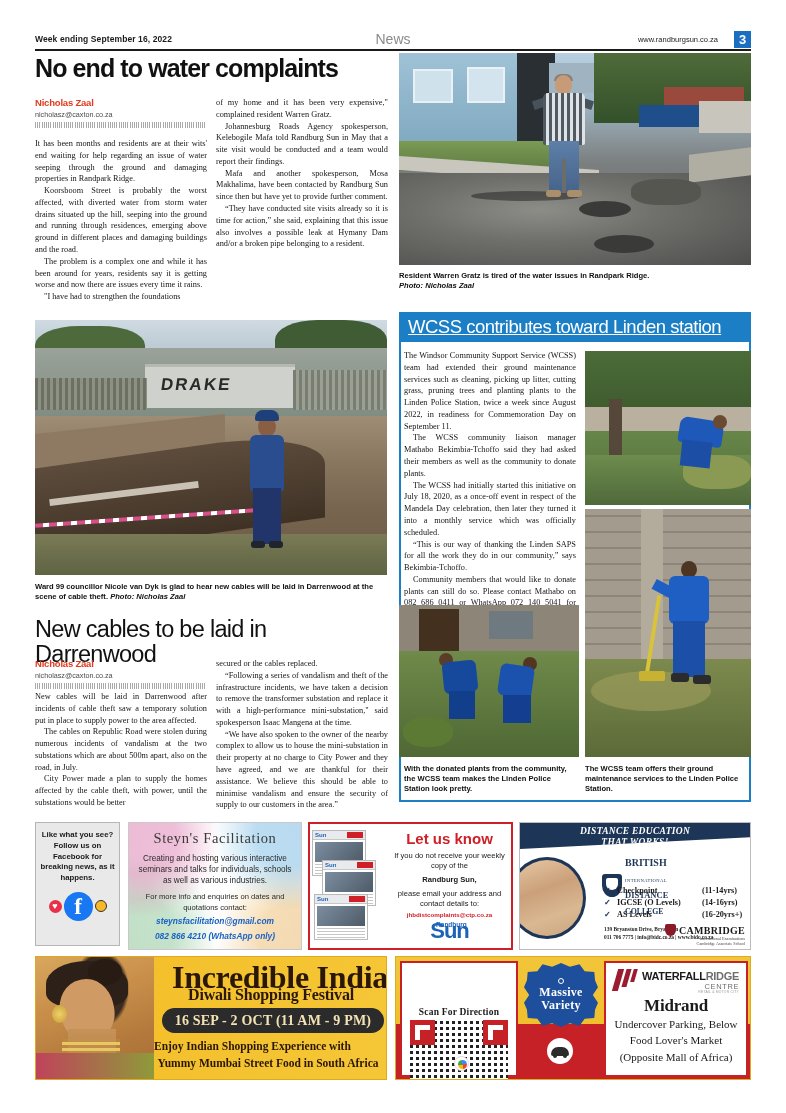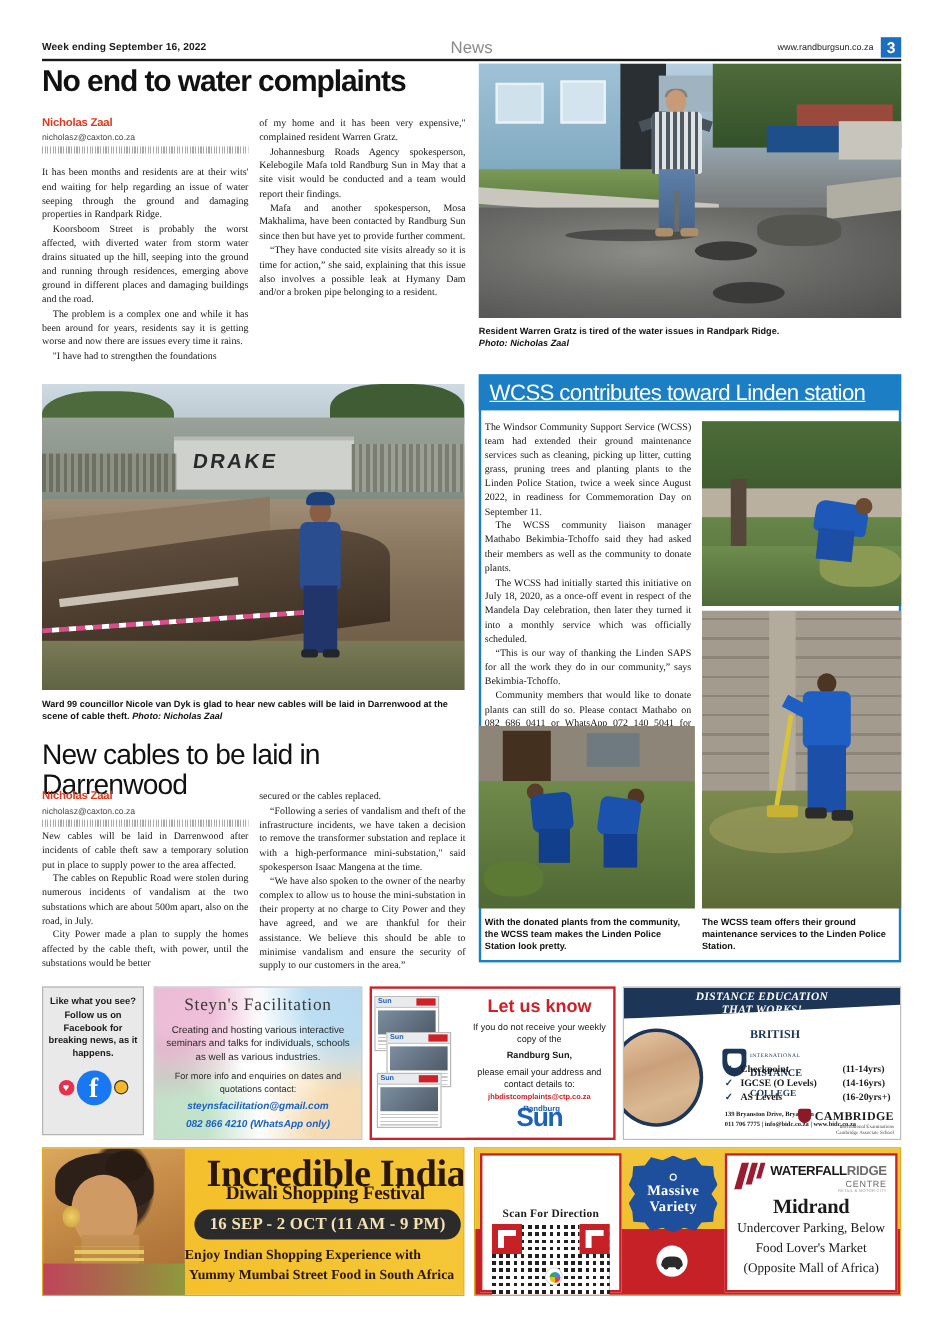--- a/index.html
+++ b/index.html
@@ -19,21 +19,21 @@
   }
   .masthead-date {
     font-family: "Liberation Sans", sans-serif;
     font-size: 8.5px; font-weight: bold; color: #1a1a1a; letter-spacing: 0.1px;
   }
   .masthead-section {
     font-family: "Liberation Sans", sans-serif;
     font-size: 14px; color: #8a8a8a; font-weight: 300;
     position: absolute; left: 50%; transform: translateX(-50%);
   }
-  .masthead-right { display: flex; align-items: center; gap: 6px; }
+  .masthead-right { display: flex; align-items: center; gap: 16px; }
   .masthead-url {
     font-family: "Liberation Sans", sans-serif;
     font-size: 7.5px; color: #222;
   }
   .page-number-box {
     background: #1c6fc0; color: #fff;
     font-family: "Liberation Sans", sans-serif;
     font-size: 13px; font-weight: bold;
     width: 17px; height: 17px; display:flex; align-items:center; justify-content:center;
   }

